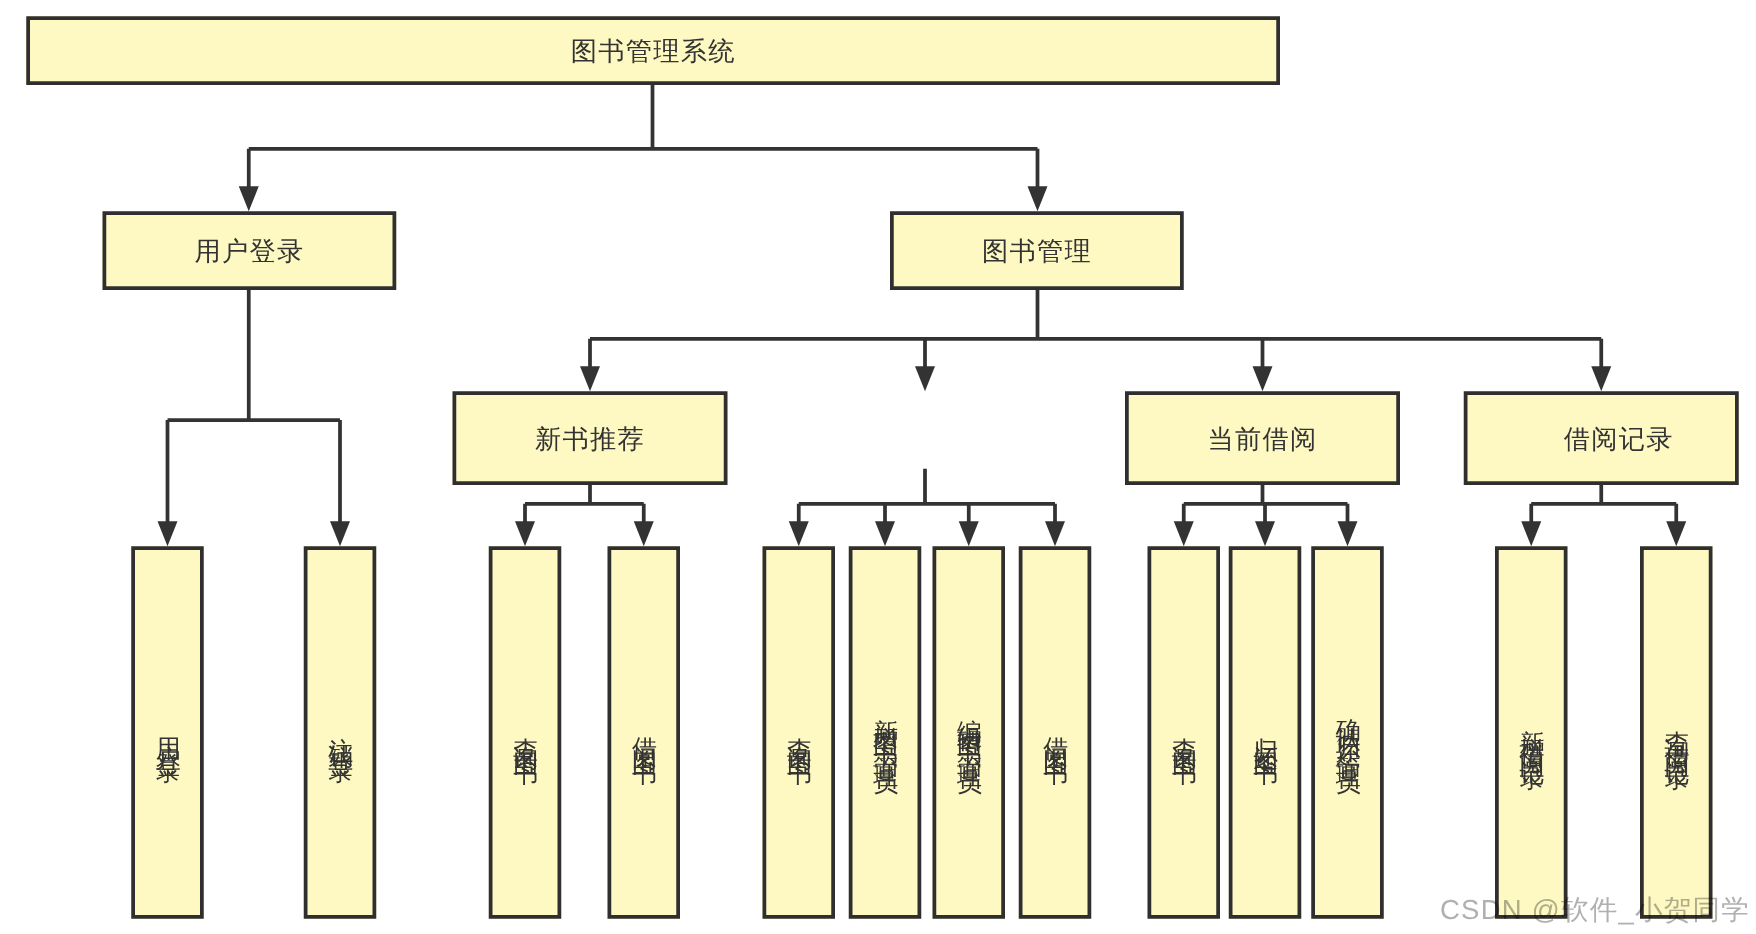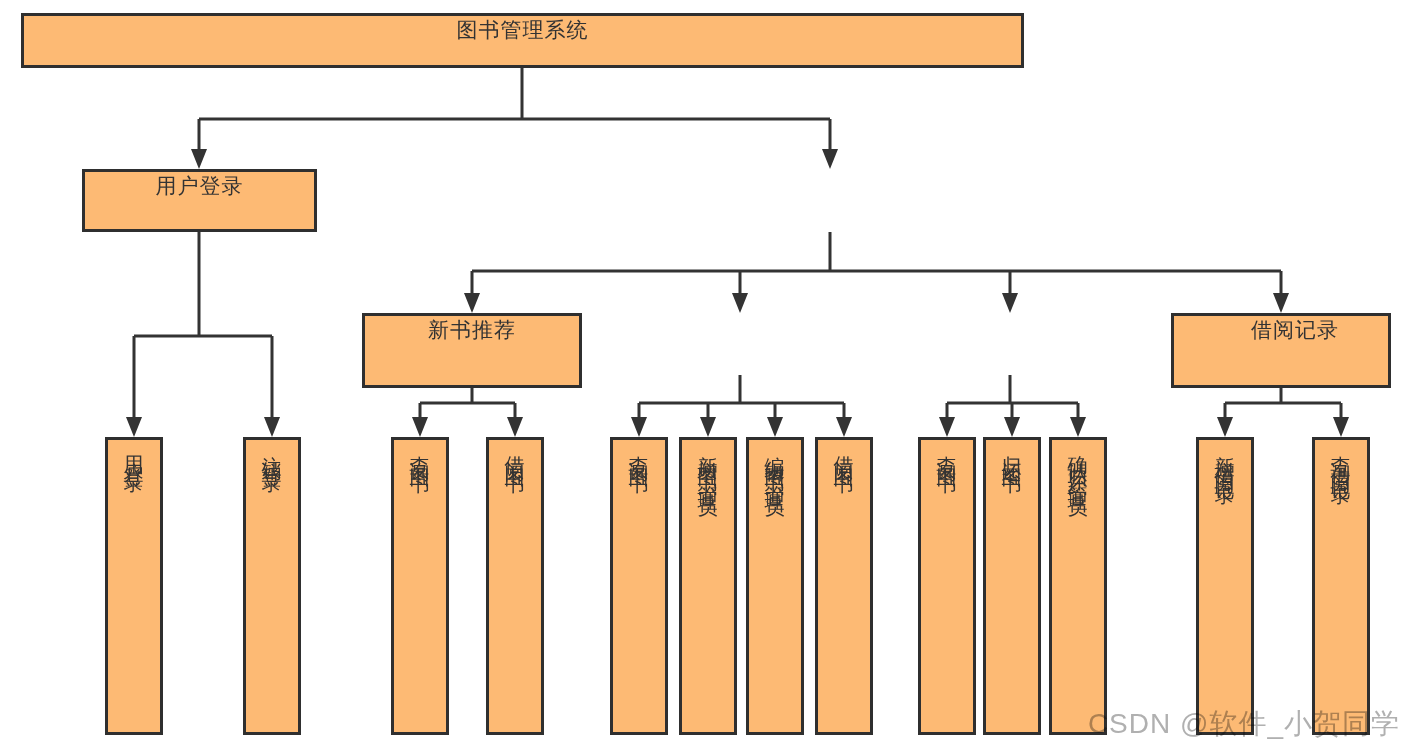--- a/index.html
+++ b/index.html
@@ -10,24 +10,24 @@
     background:var(--bg,#ffffff);
     overflow:hidden;
   }
   .connectors{
     position:absolute;left:0;top:0;width:1405px;height:747px;
     z-index:1;
   }
   .node{
     position:absolute;
     box-sizing:border-box;
-    background:#fdba74;
+    background:#fef9c3;
     border:3px solid var(--border,#2f2f2f);
     color:var(--text,#333333);
-    display:flex;justify-content:center;
+    display:flex;align-items:center;justify-content:center;
     z-index:2;
   }
   .hbox{font-size:21px;letter-spacing:1px;}
   .vbox{width:58px;top:437px;height:298px;}
   .vbox .vtext{
     writing-mode:vertical-rl;
     text-orientation:mixed;
     font-size:20px;
     letter-spacing:6px;
     line-height:1;
@@ -54,21 +54,21 @@
   .lf-bor-edit{left:746px;}
   .lf-bor-borrow{left:815px;}
   .lf-cur-query{left:918px;}
   .lf-cur-return{left:983px;}
   .lf-cur-confirm{left:1049px;}
   .lf-recd-add{left:1196px;}
   .lf-recd-query{left:1312px;}
   .watermark{
     position:absolute;
     right:5px;bottom:4px;
-    font-size:28px;
+    font-size:22px;
     color:var(--wm,#b0b0b0);
     letter-spacing:1px;
     z-index:3;
     mix-blend-mode:multiply;
     white-space:nowrap;
   }
 </style>
 </head>
 <body>
 
@@ -114,23 +114,29 @@
     </g>
   </svg>
 
   <div class="node hbox n-root">
     <span>图书管理系统</span>
   </div>
 
   <div class="node hbox n-userlogin">
     <span>用户登录</span>
   </div>
+  <div class="node hbox n-bookmgmt">
+    <span>图书管理</span>
+  </div>
 
   <div class="node hbox l3 n-recommend">
     <span>新书推荐</span>
+  </div>
+  <div class="node hbox l3 n-current">
+    <span>当前借阅</span>
   </div>
   <div class="node hbox l3 n-records">
     <span>借阅记录</span>
   </div>
 
   <div class="node vbox lf-login">
     <span class="vtext">用户登录</span>
   </div>
   <div class="node vbox lf-logout">
     <span class="vtext">注销登录</span>

